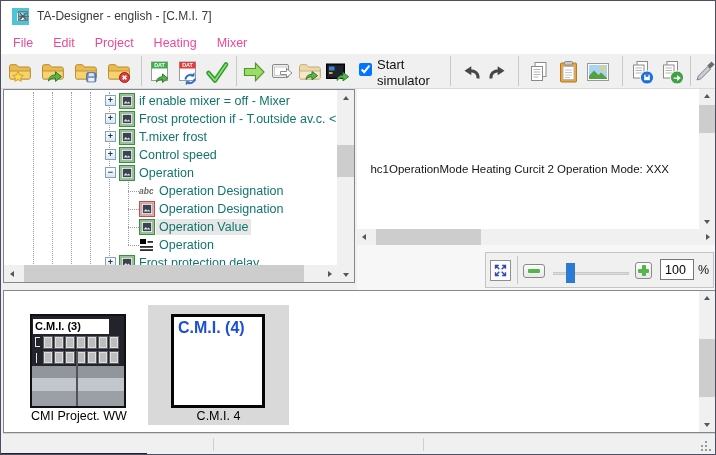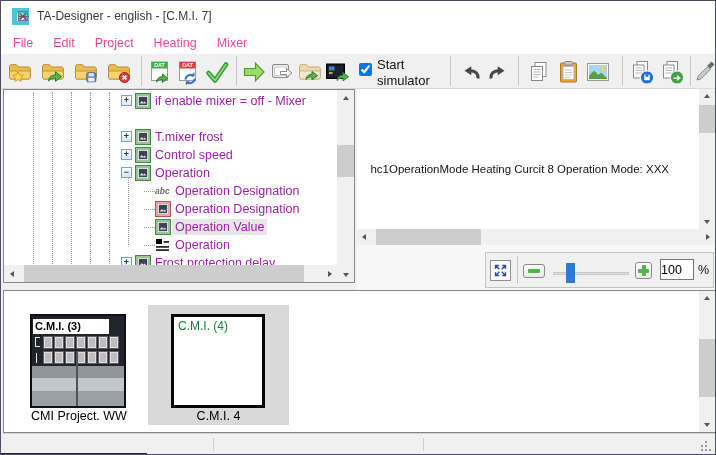--- a/index.html
+++ b/index.html
@@ -26,21 +26,21 @@
   
   .toolbar{position:absolute;left:0;top:53px;right:0;height:35px;background:#f0f0f0;border-bottom:1px solid #dadada}
   .tbtn{position:absolute;top:4px;width:28px;height:28px;display:flex;align-items:center;justify-content:center}
   .tsep{position:absolute;top:2px;height:30px;width:1px;background:#c8c8c8}
   .simchk{position:absolute;left:358px;top:9px;width:13px;height:13px}
   .simlabel{position:absolute;left:376px;top:3px;width:66px;font-size:13px;line-height:1.2;color:#111}
 
   
   .treepanel{position:absolute;left:2px;top:88px;width:352px;height:194px;background:#fff;border:1px solid #83888f;overflow:hidden}
   .vguide{position:absolute;width:1px;border-left:1px dotted #9a9a9a}
-  .trow{position:absolute;left:16px;width:334px;height:18px;font-size:12.5px;color:#a21caf}
+  .trow{position:absolute;left:0;width:334px;height:18px;font-size:12.5px;color:#0f766e}
   .exp{position:absolute;left:101px;top:3px;width:11px;height:11px;border:1px solid #86a1b8;
        background:linear-gradient(#ffffff,#d9e7f2);font:bold 9px/9px "Liberation Sans",sans-serif;color:#1c3a57;text-align:center}
   .exp.plus::before{content:"+"}
   .exp.minus::before{content:"\2212"}
   .ticon{position:absolute;top:1px;width:16px;height:16px}
   .tlv .ticon{left:115px}
   .tch .ticon{left:135px}
   .tlabel{position:absolute;top:1px;white-space:nowrap;padding:1px 3px}
   .tlv .tlabel{left:132px}
   .tch .tlabel{left:152px}
@@ -68,38 +68,38 @@
   .zsep{position:absolute;left:516px;top:255px;width:1px;height:28px;background:#c6c6c6}
   .minusbtn,.plusbtn{position:absolute;border:1px solid #8a8a8a;border-radius:3px;background:linear-gradient(#fbfbfb,#e9e9e9);display:flex;align-items:center;justify-content:center}
   .minusbtn{left:522px;top:263px;width:22px;height:14px}
   .plusbtn{left:634px;top:261px;width:17px;height:17px}
   .mbar{width:12px;height:4px;background:#55b54b;border-radius:1px}
   .pplus{position:relative;width:11px;height:11px}
   .pplus::before{content:"";position:absolute;left:0;top:3.5px;width:11px;height:4px;background:#55b54b;border-radius:1px}
   .pplus::after{content:"";position:absolute;left:3.5px;top:0;width:4px;height:11px;background:#55b54b;border-radius:1px}
   .ztrack{position:absolute;left:552px;top:271px;width:76px;height:3px;background:#dcdcdc;border:1px solid #c9c9c9}
   .zthumb{position:absolute;left:565px;top:262px;width:9px;height:20px;background:#2b7bd4}
-  .zval{position:absolute;left:659px;top:258px;width:34px;height:21px;border:1px solid #767676;background:#fff;font-size:12.5px;text-align:left;padding-right:3px}
+  .zval{position:absolute;left:659px;top:258px;width:34px;height:21px;border:1px solid #767676;background:#fff;font-size:12.5px;text-align:center;padding-right:3px}
   .zunit{position:absolute;left:697px;top:262px;font-size:12.5px;color:#111}
 
   
   .bottompanel{position:absolute;left:2px;top:289px;width:712px;height:143px;background:#fff;border:1px solid #83888f;overflow:hidden}
   .selwrap{position:absolute;left:144px;top:14px;width:141px;height:120px;background:#d9d9d9}
   .tile1{position:absolute;left:26px;top:23px;width:96px;height:94px;border:2px solid #101016;background:#23232b}
   .chip{position:absolute;left:1px;top:3px;width:76px;height:15px;background:#fff;color:#000;font-weight:bold;font-size:11px;line-height:15px;padding-left:2px;white-space:nowrap}
   .mrow{position:absolute;left:11px;display:flex;gap:1px}
   .mrow1{top:20px}.mrow2{top:35px}
   .mbtn{width:10px;height:13px;background:#bdbdbd;border:1px solid #5f5f66;box-shadow:inset 0 0 0 1px #e0e0e0}
   .wm1{position:absolute;left:3px;top:21px;width:5px;height:10px;border:1px solid #e8e8e8;border-right:none}
   .wm2{position:absolute;left:4px;top:37px;width:1px;height:10px;background:#e8e8e8}
   .t1bottom{position:absolute;left:0;top:50px;width:92px;height:40px;
             background:linear-gradient(180deg,#90969c 0,#90969c 12px,#c3c7cb 12px,#c3c7cb 25px,#9aa0a6 25px)}
   .t1vline{position:absolute;left:44px;top:35px;width:2px;height:55px;background:#52525a}
   .tile2{position:absolute;left:167px;top:23px;width:94px;height:94px;background:#fff;border:3px solid #050505}
-  .tile2 .t2title{position:absolute;left:4px;top:2px;font-weight:normal;font-size:12px;color:#15803d}
+  .tile2 .t2title{position:absolute;left:4px;top:2px;font-weight:bold;font-size:16px;color:#1d4ed8}
   .caption{position:absolute;top:118px;font-size:12.5px;color:#000;text-align:center;white-space:nowrap}
   .cap1{left:10px;width:130px}
   .cap2{left:144px;width:141px}
 
   
   .statusbar{position:absolute;left:2px;top:432px;width:712px;height:20px;background:#f0f0f0;border-top:1px solid #d4d4d4}
   .sdiv{position:absolute;top:4px;width:1px;height:13px;background:#cfcfcf}
   .grip{position:absolute;right:12px;bottom:6px;width:2px;height:2px;background:#9a9a9a;
         box-shadow:4px 0 #9a9a9a,4px -4px #9a9a9a,0 4px #9a9a9a,4px 4px #9a9a9a,8px 4px #9a9a9a}
   .taskstrip{position:absolute;left:0;top:452px;width:146px;height:3px;background:#23232e}
@@ -299,20 +299,32 @@
       <span class="ticon">
         <svg width="16" height="16" viewBox="0 0 16 16">
             <rect x=".5" y=".5" width="15" height="15" fill="#8ec98e" stroke="#3e8e41"></rect>
             <rect x="2.5" y="2.5" width="11" height="11" fill="#fff" stroke="#9a9a9a" stroke-width=".6"></rect>
             <rect x="3.8" y="3.8" width="8.4" height="8.4" fill="#3b4250"></rect>
             <path d="M4.6 10.6l2.2-2.6 1.6 1.7 1.2-1.2 1.8 2.1z" fill="#dfe3ea"></path>
           </svg>
       </span>
       <span class="tlabel">if enable mixer = off - Mixer</span>
     </div>
+    <div class="trow tlv" style="top:20px">
+      <span class="exp plus"></span>
+      <span class="ticon">
+        <svg width="16" height="16" viewBox="0 0 16 16">
+            <rect x=".5" y=".5" width="15" height="15" fill="#8ec98e" stroke="#3e8e41"></rect>
+            <rect x="2.5" y="2.5" width="11" height="11" fill="#fff" stroke="#9a9a9a" stroke-width=".6"></rect>
+            <rect x="3.8" y="3.8" width="8.4" height="8.4" fill="#3b4250"></rect>
+            <path d="M4.6 10.6l2.2-2.6 1.6 1.7 1.2-1.2 1.8 2.1z" fill="#dfe3ea"></path>
+          </svg>
+      </span>
+      <span class="tlabel">Frost protection if - T.outside av.c. &lt;</span>
+    </div>
     <div class="trow tlv" style="top:38px">
       <span class="exp plus"></span>
       <span class="ticon">
         <svg width="16" height="16" viewBox="0 0 16 16">
             <rect x=".5" y=".5" width="15" height="15" fill="#8ec98e" stroke="#3e8e41"></rect>
             <rect x="2.5" y="2.5" width="11" height="11" fill="#fff" stroke="#9a9a9a" stroke-width=".6"></rect>
             <rect x="3.8" y="3.8" width="8.4" height="8.4" fill="#3b4250"></rect>
             <path d="M4.6 10.6l2.2-2.6 1.6 1.7 1.2-1.2 1.8 2.1z" fill="#dfe3ea"></path>
           </svg>
       </span>
@@ -415,21 +427,21 @@
           <span class="tl"></span>
         </div>
       <div class="sthumb" style="left:20px;top:0;width:280px;height:17px"></div>
       <div class="acell" style="right:0;top:0;width:15px;height:17px">
           <span class="tr"></span>
         </div>
     </div>
   </div>
 
   <div class="canvas">
-    <div class="cl cl2">hc1OperationMode Heating Curcit 8 Operation Mode: XXX</div>
+    <div class="cl cl2">hc1OperationMode Heating Curcit 2 Operation Mode: XXX</div>
   </div>
 
   <div class="sb" style="left:698px;top:88px;width:16px;height:140px">
     <div class="acell" style="left:0;top:0;width:16px;height:14px">
         <span class="tu"></span>
       </div>
     <div class="sthumb" style="left:0;top:16px;width:16px;height:28px"></div>
     <div class="acell" style="left:0;bottom:0;width:16px;height:14px">
         <span class="td"></span>
       </div>

